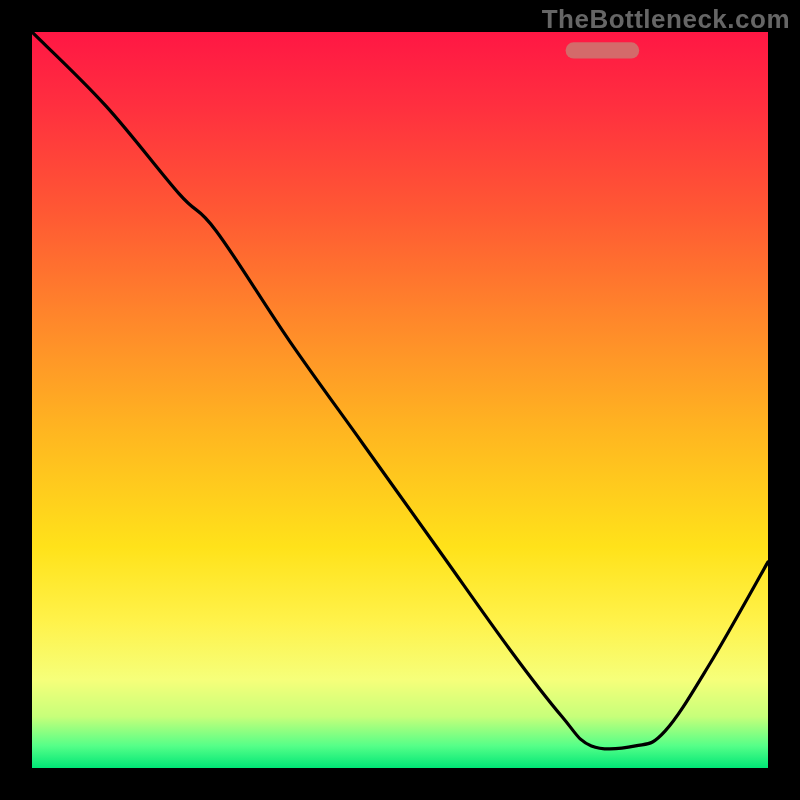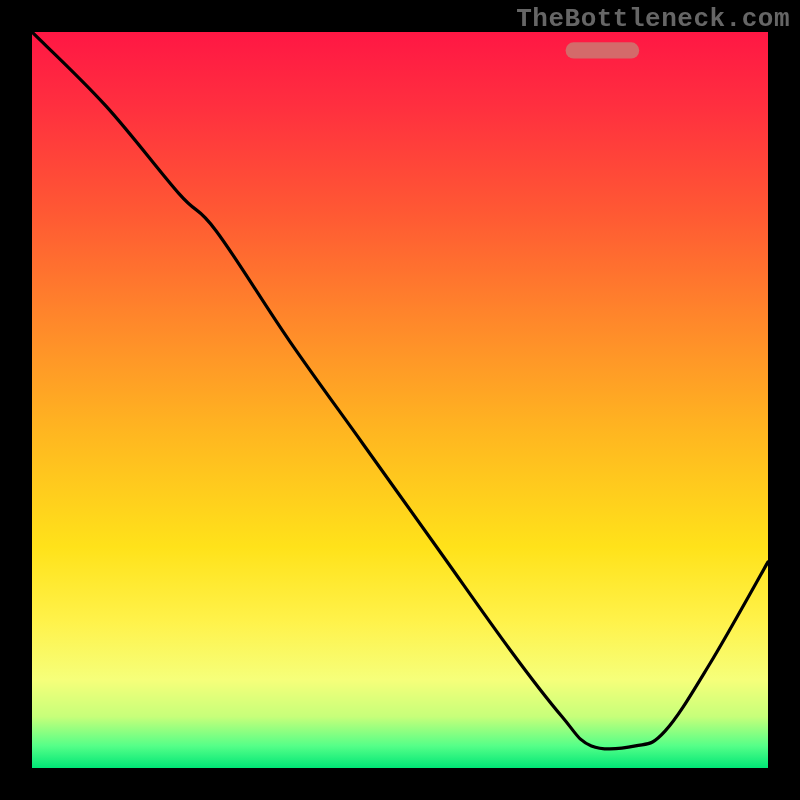--- a/index.html
+++ b/index.html
@@ -17,21 +17,20 @@
   }
   .watermark {
     position: absolute;
     top: 4px;
     right: 10px;
     color: #666;
     font-size: 26px;
     font-weight: 600;
     letter-spacing: 0.5px;
     z-index: 10;
-    font-family: Liberation Mono, monospace;
   }
   .plot {
     position: absolute;
     left: 32px;
     top: 32px;
     width: 736px;
     height: 736px;
   }
   svg {
     display: block;

